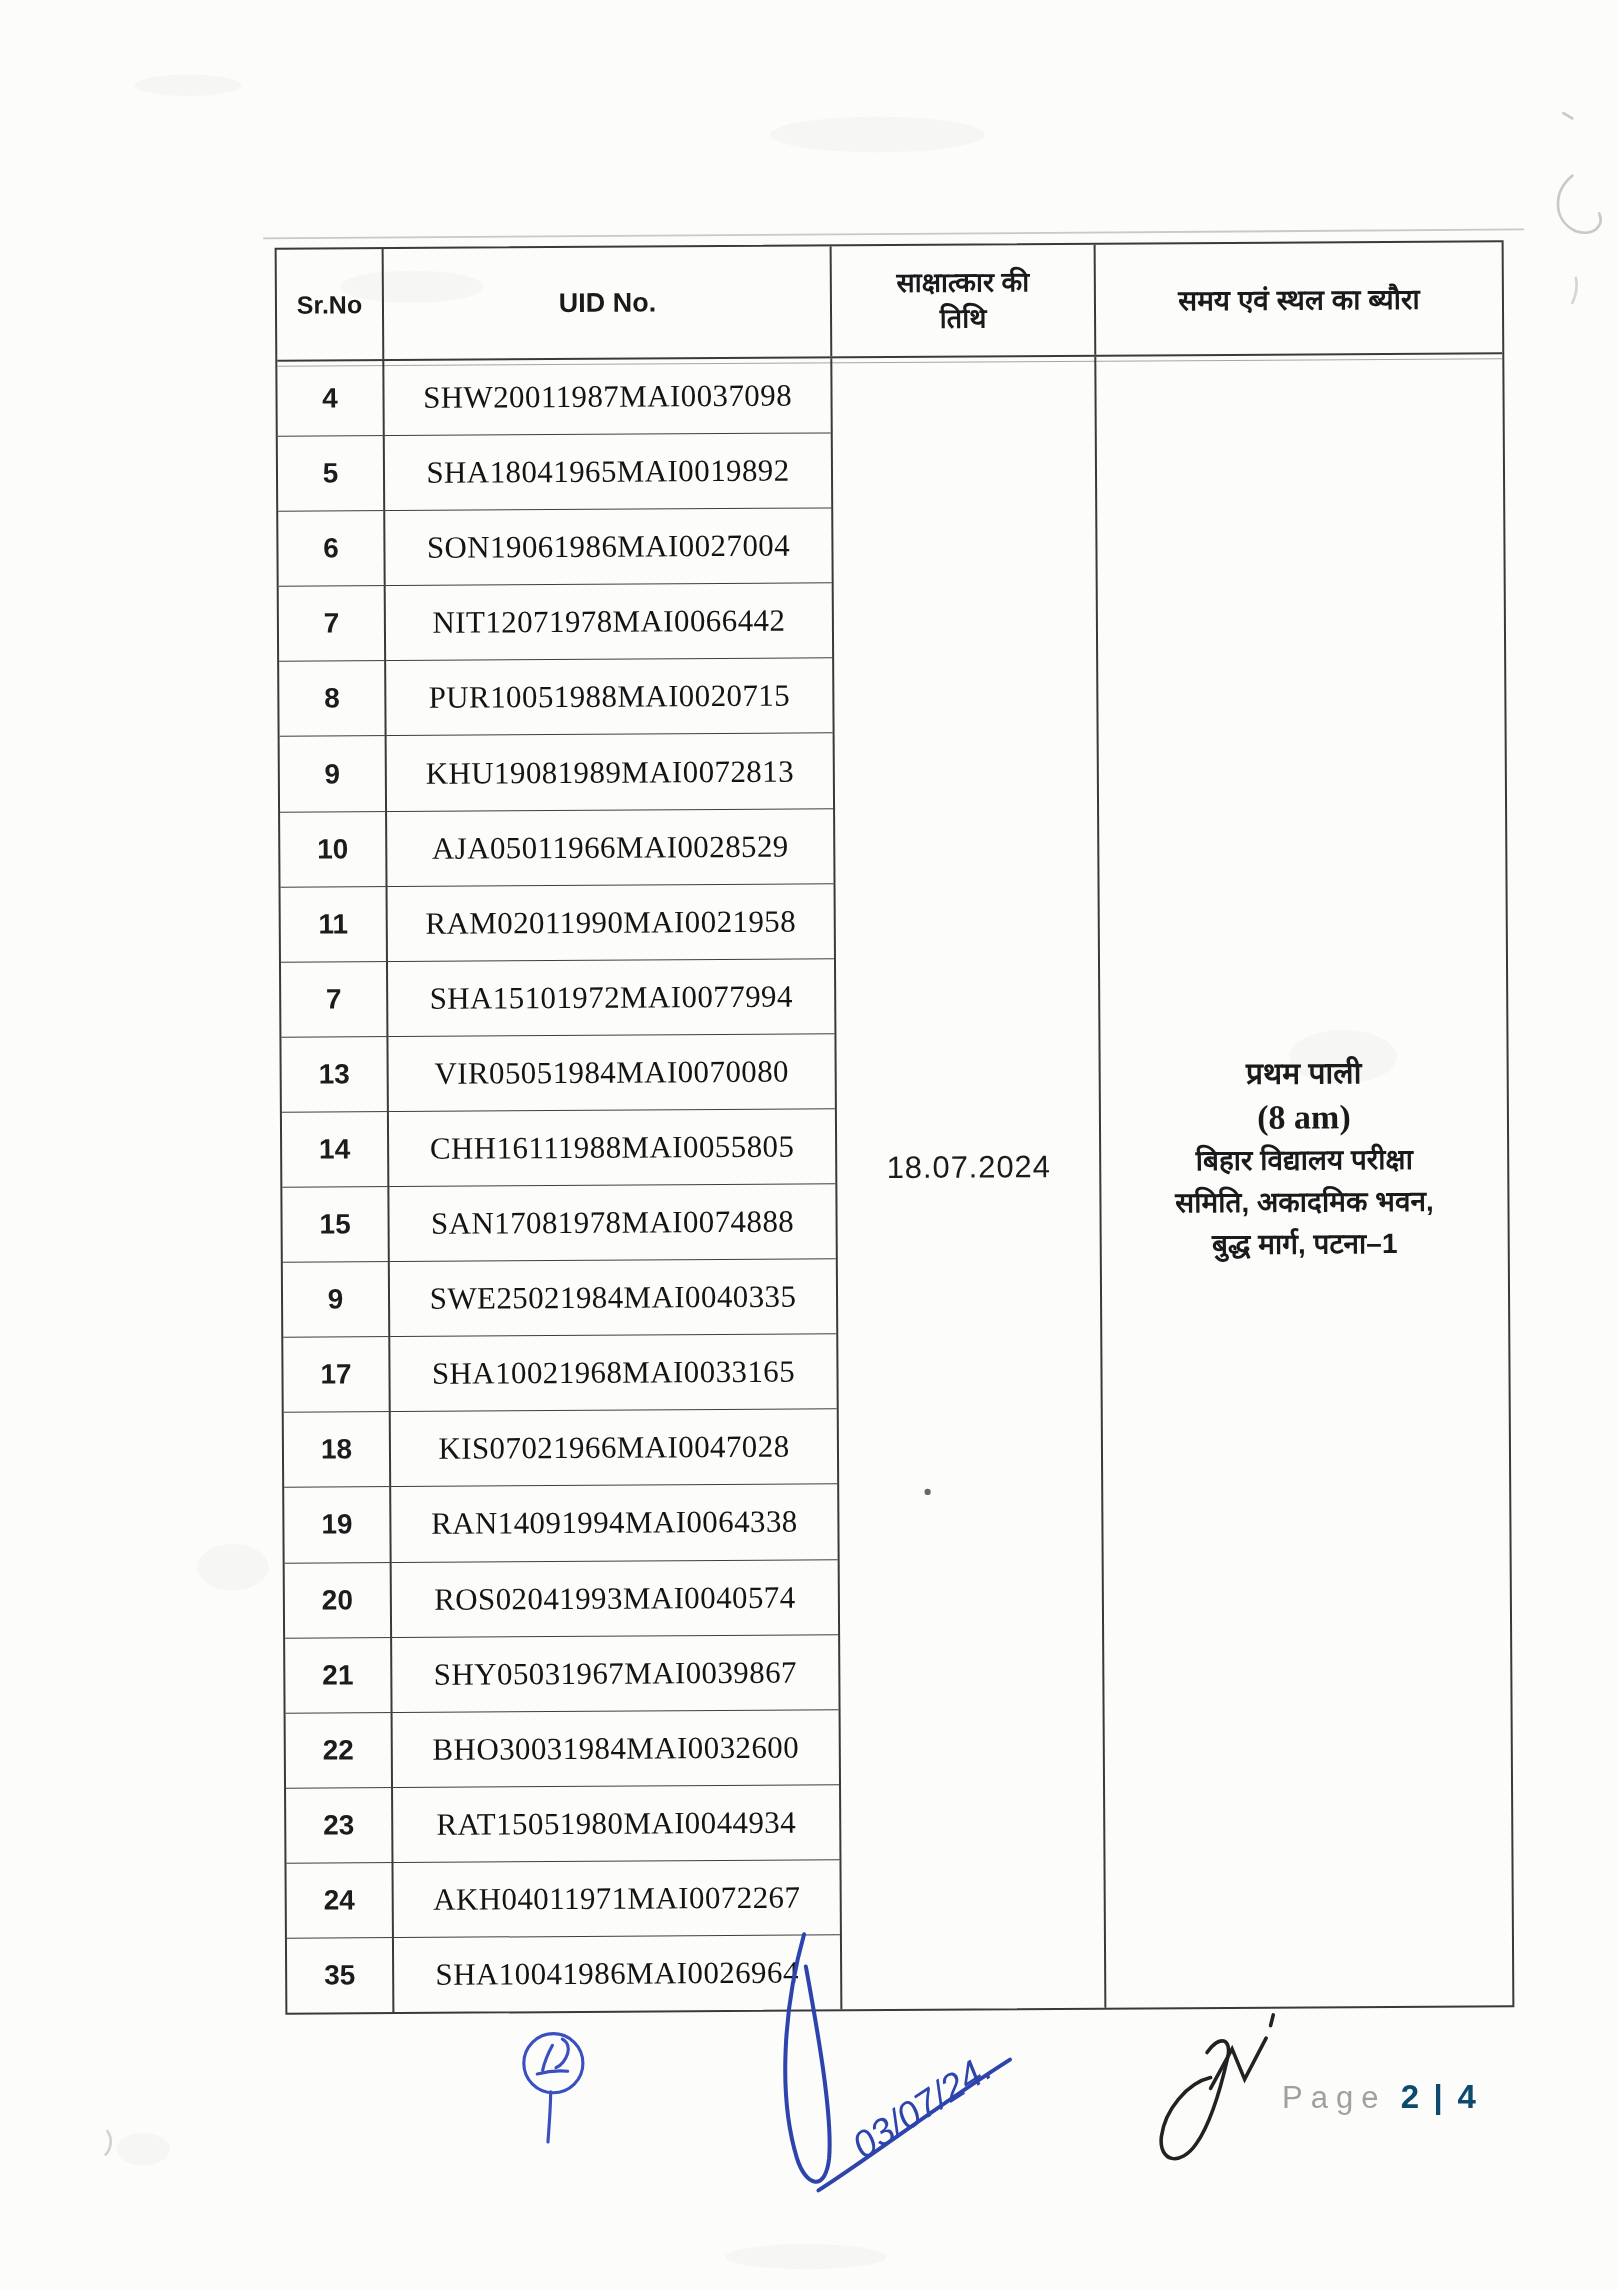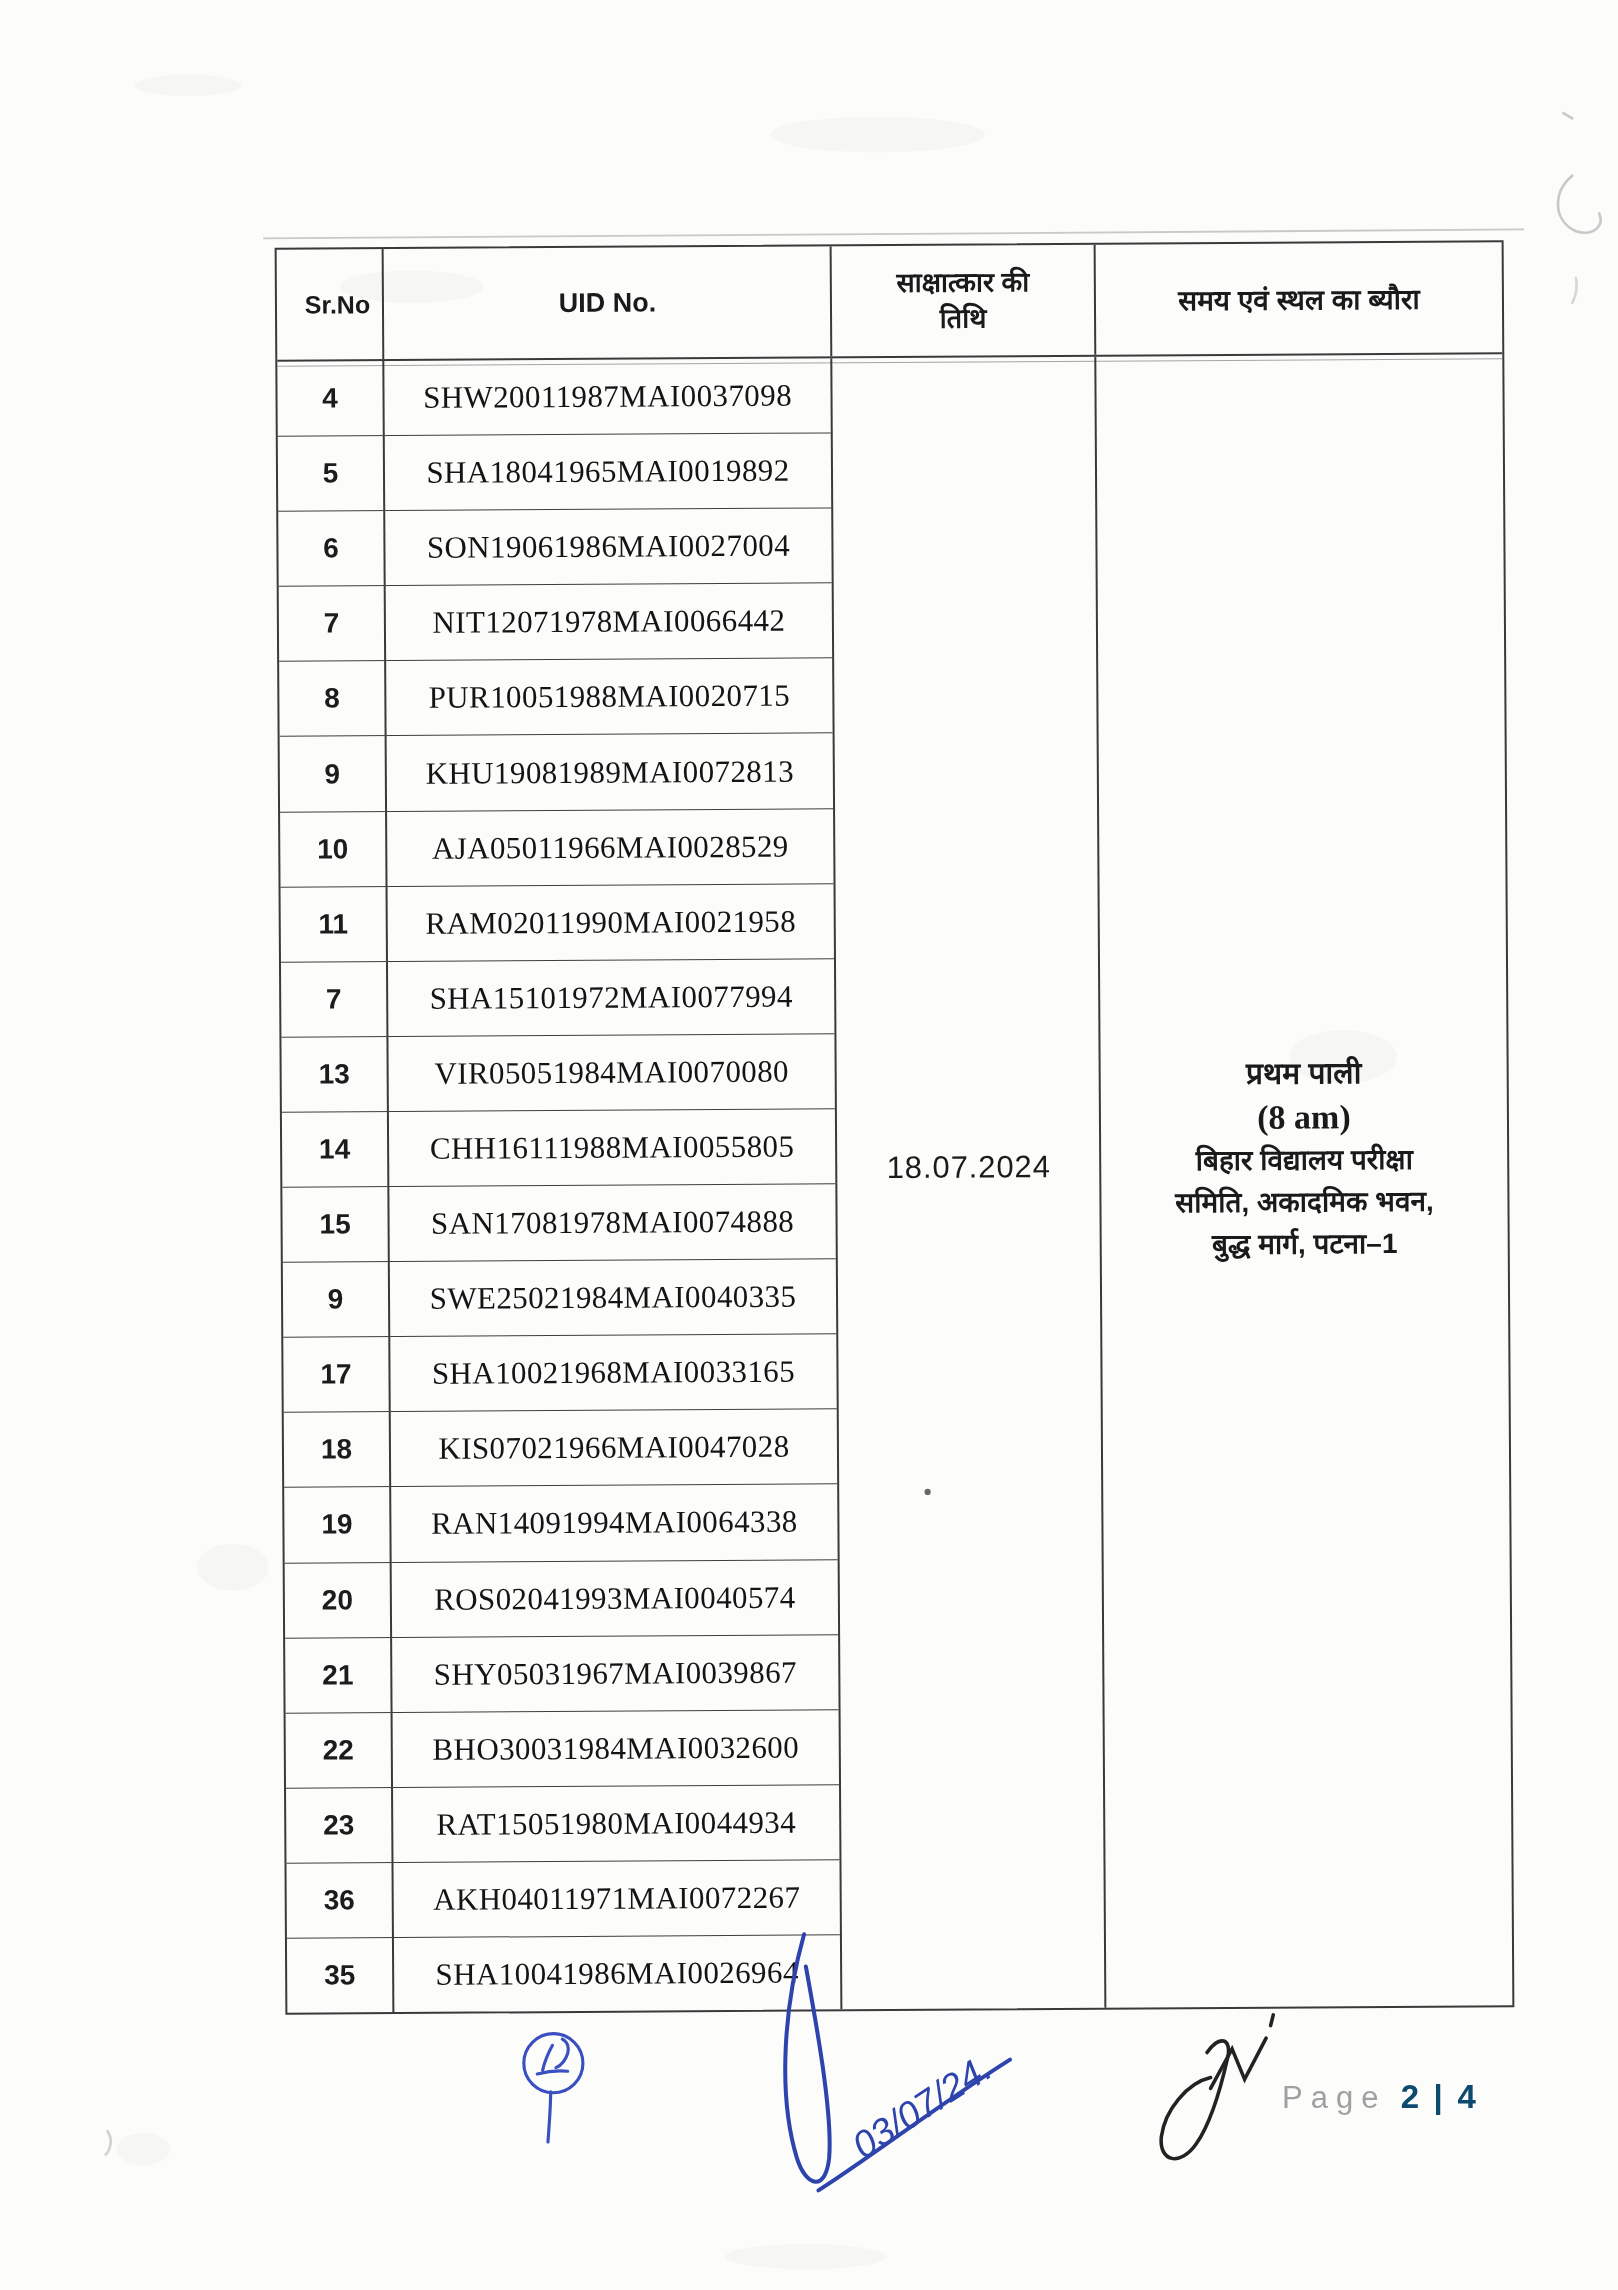--- a/index.html
+++ b/index.html
@@ -12,21 +12,21 @@
   .tbl{
     position:absolute; left:280px; top:244px; width:1229px; height:1767px;
     box-sizing:border-box; border:2.2px solid #3a3a3a;
     transform:rotate(-0.35deg); background:transparent;
   }
   .thead{ position:absolute; left:0; right:0; top:0; height:110px;
     border-bottom:2.2px solid #3a3a3a; }
   .vsep{ position:absolute; top:0; bottom:0; width:2.2px; background:#3a3a3a; }
   .hcell{ position:absolute; top:0; bottom:0; display:flex; flex-direction:column;
     align-items:center; justify-content:center; font-weight:bold; }
-  .hc-sr{ left:0; width:105px; font-size:25px;padding-left:8px; }
+  .hc-sr{ left:0; width:105px; font-size:25px; }
   .hc-uid{ left:107px; width:447px; font-size:27px; }
   .hc-date{ left:555px; width:262px; font-size:27px; font-weight:600; line-height:1.35; }
   .hc-venue{ left:819px; right:0; font-size:28px; font-weight:600; }
   .tbody{ position:absolute; left:0; right:0; top:112px; bottom:0; }
   .tbody::before{ content:""; position:absolute; left:0; right:0; top:3.6px;
     height:1.3px; background:rgba(60,60,60,.45); }
   .rows{ position:absolute; left:0; top:0; bottom:0; width:553px;
     border-right:2.2px solid #3a3a3a; display:flex; flex-direction:column; }
   .row{ flex:1; display:flex; border-bottom:1.8px solid #3e3e3e; }
   .row:last-child{ border-bottom:none; }
@@ -160,21 +160,21 @@
           </div>
           <div class="row">
             <div class="cell sr">22</div>
             <div class="cell uid">BHO30031984MAI0032600</div>
           </div>
           <div class="row">
             <div class="cell sr">23</div>
             <div class="cell uid">RAT15051980MAI0044934</div>
           </div>
           <div class="row">
-            <div class="cell sr">36</div>
+            <div class="cell sr">24</div>
             <div class="cell uid">AKH04011971MAI0072267</div>
           </div>
           <div class="row">
             <div class="cell sr">35</div>
             <div class="cell uid">SHA10041986MAI0026964</div>
           </div>
         </div>
 
       <div class="date-cell">
         <div class="date-text">18.07.2024</div>

